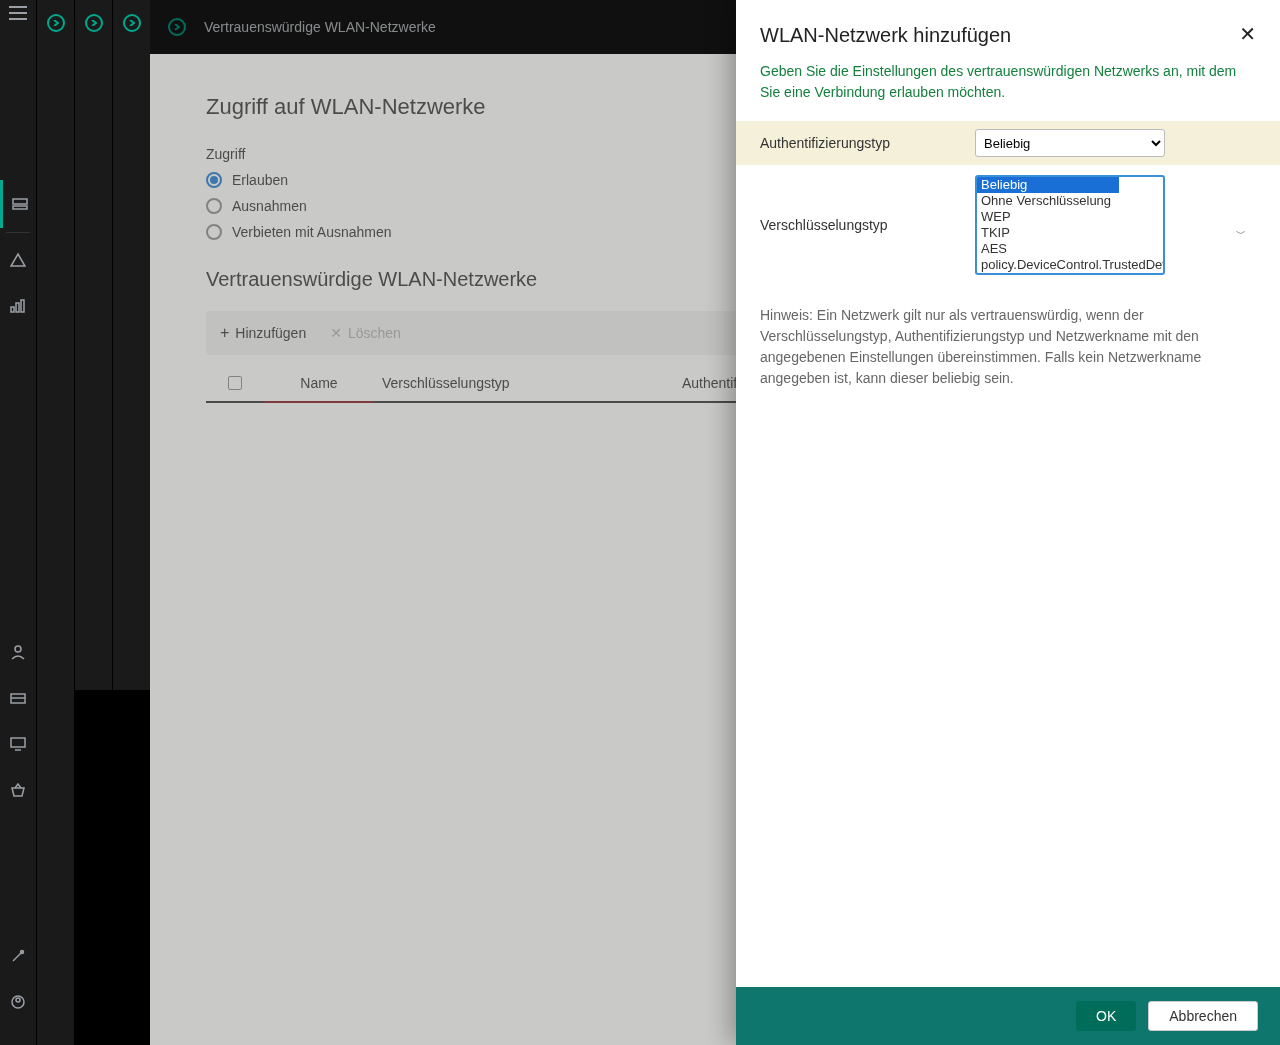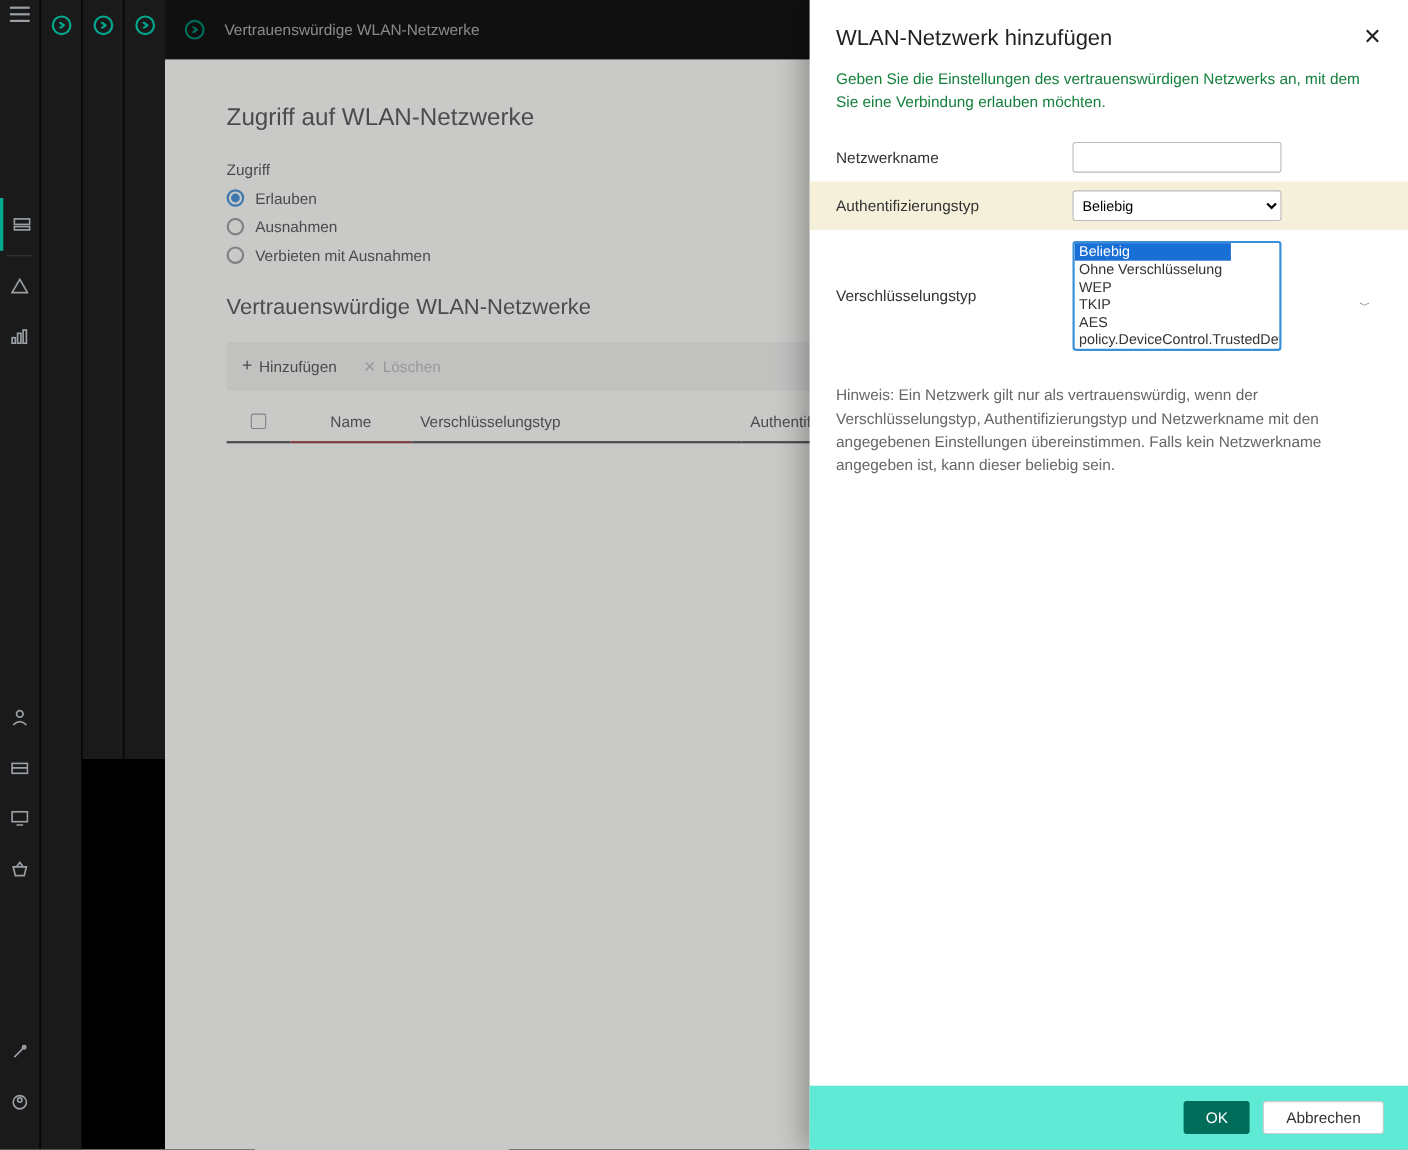--- a/index.html
+++ b/index.html
@@ -69,21 +69,21 @@
   .frow.hl { background: #f5f0d9; margin-left:-24px; margin-right:-24px; padding-left:24px; padding-right:24px;}
   .flabel { width: 215px; font-size:14px; color:#333; }
   .finput { flex:1; }
   .finput input[type=text]{ width: 190px; height: 28px; border:1px solid #bbb; border-radius:3px; padding:0 6px; font-size:13px;}
   .finput select{ width: 190px; height: 28px; border:1px solid #bbb; border-radius:3px; font-size:13px; padding:0 4px; background:#fff;}
   .listbox { width:190px; border:2px solid #3a8fd8; border-radius:3px; font-size:13px; background:#fff; overflow:hidden; }
   .listbox-inner{ position:relative; }
   .listbox .opt { padding: 0 4px; white-space: nowrap; overflow:hidden; line-height:16px;}
   .listbox .opt.sel { background: #1a6fd6; color:#fff; width: 142px; }
   .note { font-size:14px; color:#666; line-height:1.5; margin-top: 20px; }
-  .panel-footer { background: #5eead4; padding: 14px 22px; display:flex; justify-content:flex-end; gap:12px; align-items:center; }
+  .panel-footer { background: #0f766e; padding: 14px 22px; display:flex; justify-content:flex-end; gap:12px; align-items:center; }
   .btn { height: 30px; border-radius: 3px; font-size:14px; padding: 0 20px; display:inline-flex; align-items:center; }
   .btn.primary { background: #006d5a; color:#fff; border:none; }
   .btn.secondary { background:#fff; border:1px solid #ccc; color:#333; }
   
   .stackcols { display:flex; }
   .stack { width:38px; background:#1a1a1a; border-left:1px solid #000; display:flex; flex-direction:column; align-items:center; padding-top:14px;}
   .stack .ci{ width:18px;height:18px;border:2px solid #00a88e;border-radius:50%;display:flex;align-items:center;justify-content:center;}
   .stack .ci svg{width:6px;height:6px;stroke:#00a88e;fill:none;stroke-width:2;}
   .stack.short{height:690px;}
   
@@ -233,24 +233,20 @@
 </div>
 
 <div class="panel">
   <div class="panel-body">
     <div class="panel-head">
       <div class="panel-title">WLAN-Netzwerk hinzufügen</div>
       <div class="close">✕</div>
     </div>
     <div class="panel-desc">Geben Sie die Einstellungen des vertrauenswürdigen Netzwerks an, mit dem Sie eine Verbindung erlauben möchten.</div>
     <div class="form">
-      <div class="frow">
-        <div class="flabel">Netzwerkname</div>
-        <div class="finput"><input type="text" style=""></div>
-      </div>
       <div class="frow hl">
         <div class="flabel">Authentifizierungstyp</div>
         <div class="finput"><select><option>Beliebig</option></select></div>
       </div>
       <div class="frow" style="align-items:center; min-height:120px;">
         <div class="flabel">Verschlüsselungstyp</div>
         <div class="finput" style="position:relative">
           <div class="listbox">
             <div class="listbox-inner">
               <div class="opt sel">Beliebig</div>

